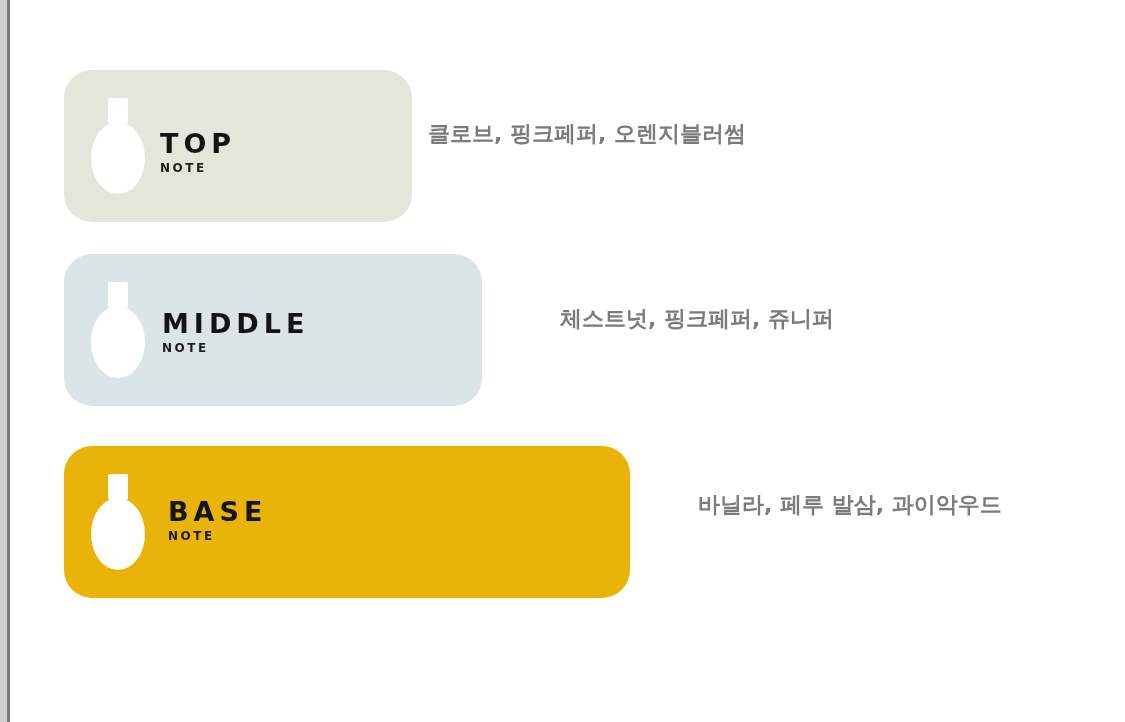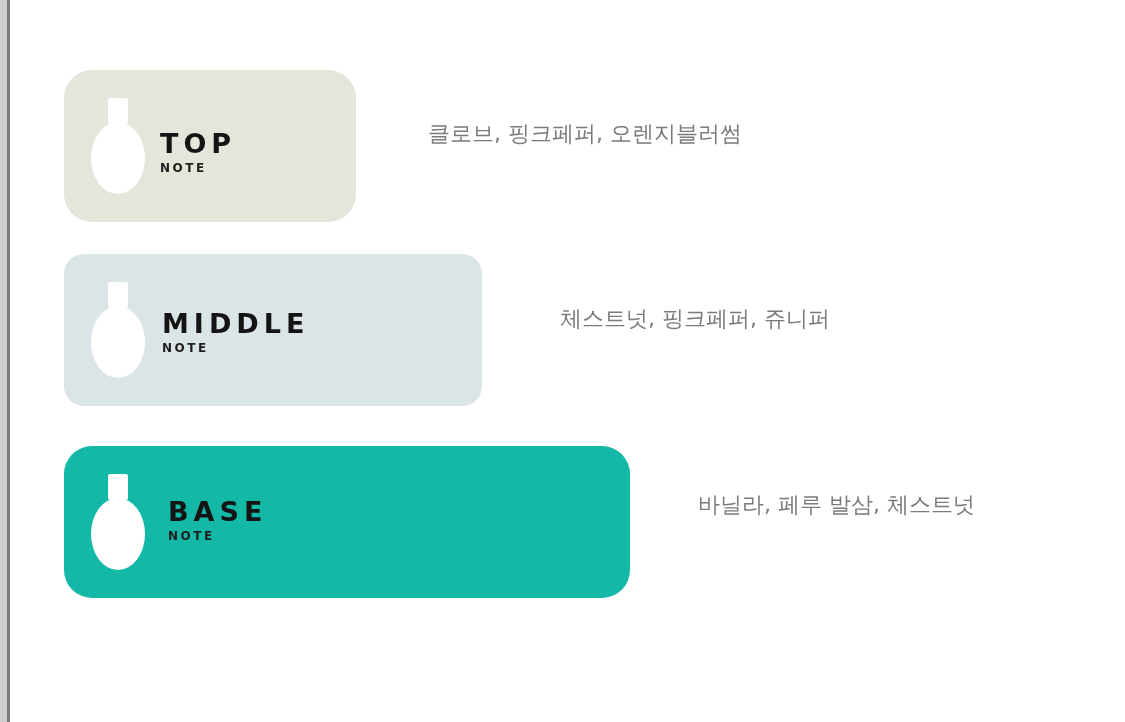--- a/index.html
+++ b/index.html
@@ -25,56 +25,56 @@
   .bottle svg { display: block; }
   .note-title {
     position: absolute; left: 96px; font-family: "DejaVu Sans", sans-serif;
     font-weight: bold; color: #141414; font-size: 27px; letter-spacing: 5px; line-height: 1;
   }
   .note-sub {
     position: absolute; left: 96px; font-family: "DejaVu Sans", sans-serif;
     font-weight: bold; color: #1e1e1e; font-size: 12px; letter-spacing: 2.5px; line-height: 1;
   }
   .note-desc {
-    position: absolute; font-family: "DejaVu Sans", sans-serif; font-weight: normal;
+    position: absolute; font-family: "DejaVu Sans", sans-serif; font-weight: bold;
     font-size: 22px; color: #7b7b7b; white-space: nowrap; line-height: 1;
   }
 </style>
 </head>
 <body>
 
 <div class="left-edge"></div>
 
-<div class="note-card" style="top:70px; width:292px; background:#e3e6da;">
+<div class="note-card" style="top:70px; width:348px; background:#e3e6da;">
   <div class="bottle">
     <svg width="56" height="96" viewBox="0 0 56 96">
       <rect x="18" y="0" width="20" height="26" rx="2" fill="#ffffff"></rect>
       <ellipse cx="28" cy="60" rx="27" ry="36" fill="#ffffff"></ellipse>
     </svg>
   </div>
   <div class="note-title" style="top:60px;">TOP</div>
   <div class="note-sub" style="top:92px;">NOTE</div>
 </div>
 <div class="note-desc" style="left:428px; top:123px;">클로브, 핑크페퍼, 오렌지블러썸</div>
 
-<div class="note-card" style="top:254px; width:418px; background:#dbe4e6;border-radius:20px;">
+<div class="note-card" style="top:254px; width:418px; background:#dbe4e6;">
   <div class="bottle">
     <svg width="56" height="96" viewBox="0 0 56 96">
       <rect x="18" y="0" width="20" height="26" rx="2" fill="#ffffff"></rect>
       <ellipse cx="28" cy="60" rx="27" ry="36" fill="#ffffff"></ellipse>
     </svg>
   </div>
   <div class="note-title" style="top:56px; left:98px;">MIDDLE</div>
   <div class="note-sub" style="top:88px; left:98px;">NOTE</div>
 </div>
 <div class="note-desc" style="left:560px; top:308px;">체스트넛, 핑크페퍼, 쥬니퍼</div>
 
-<div class="note-card" style="top:446px; width:566px; background:#14b8a6;">
+<div class="note-card" style="top:446px; width:566px; background:#eab308;">
   <div class="bottle">
     <svg width="56" height="96" viewBox="0 0 56 96">
       <rect x="18" y="0" width="20" height="26" rx="2" fill="#ffffff"></rect>
       <ellipse cx="28" cy="60" rx="27" ry="36" fill="#ffffff"></ellipse>
     </svg>
   </div>
   <div class="note-title" style="top:52px; left:104px;">BASE</div>
   <div class="note-sub" style="top:84px; left:104px;">NOTE</div>
 </div>
-<div class="note-desc" style="left:698px; top:494px;">바닐라, 페루 발삼, 체스트넛</div>
+<div class="note-desc" style="left:698px; top:494px;">바닐라, 페루 발삼, 과이악우드</div>
 
 </body></html>

